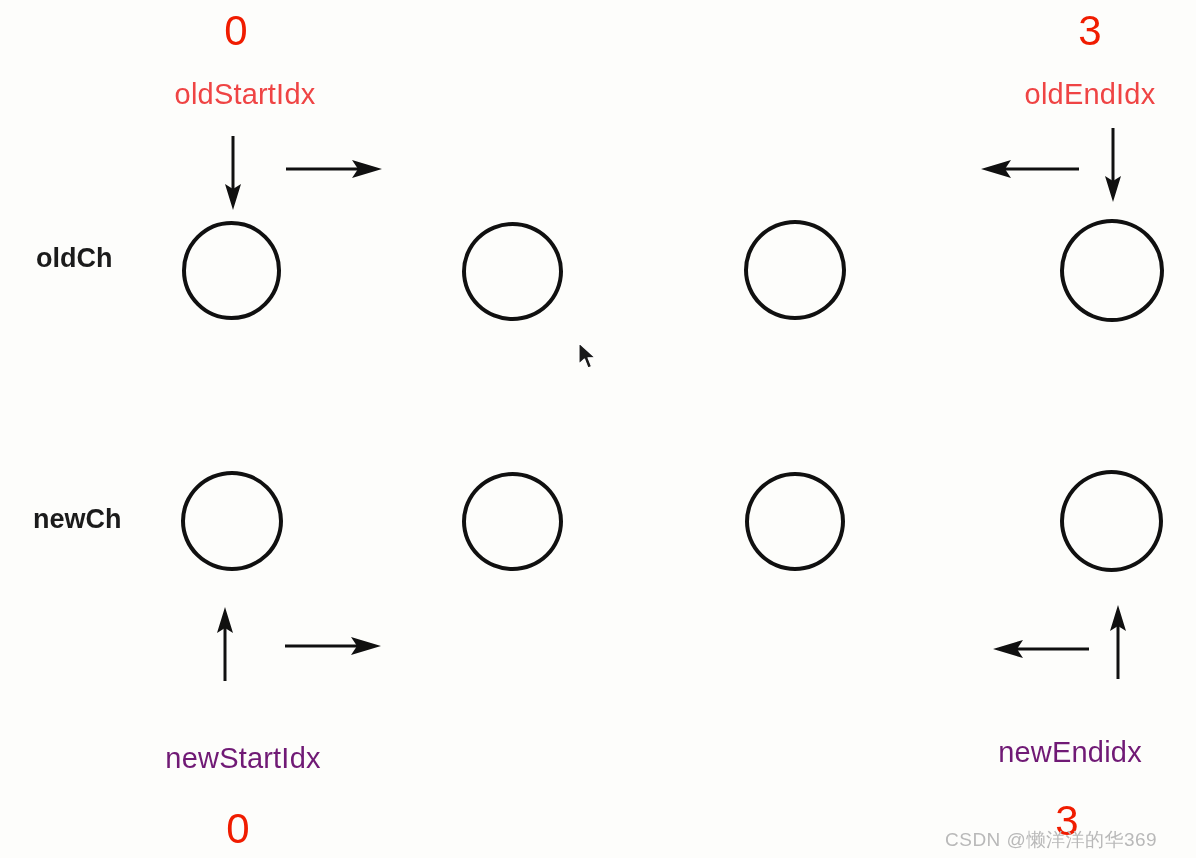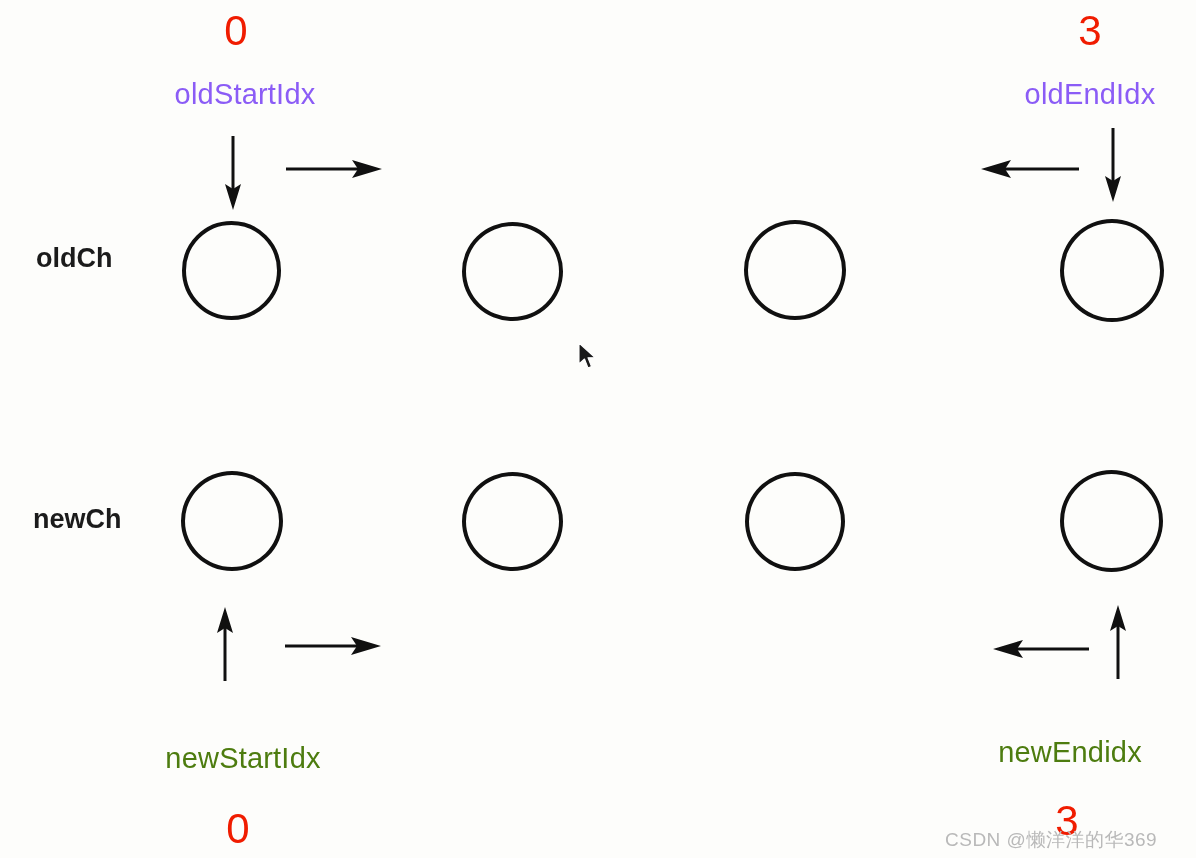--- a/index.html
+++ b/index.html
@@ -35,22 +35,22 @@
   
   .ptr-label {
     font-size: 29px;
     line-height: 1;
     font-family: "Liberation Sans", sans-serif;
     font-weight: 400;
     white-space: nowrap;
     text-align: center;
     letter-spacing: 0.2px;
   }
-  .ptr-old { color: #8b5cf6; }
-  .ptr-new { color: #4d7c0f; }
+  .ptr-old { color: #ef4444; }
+  .ptr-new { color: #701a75; }
 
   
   .row-label {
     font-size: 27px;
     line-height: 1;
     color: #1b1b1b;
     font-weight: 600;
     white-space: nowrap;
     font-family: "Liberation Sans", sans-serif;
   }

